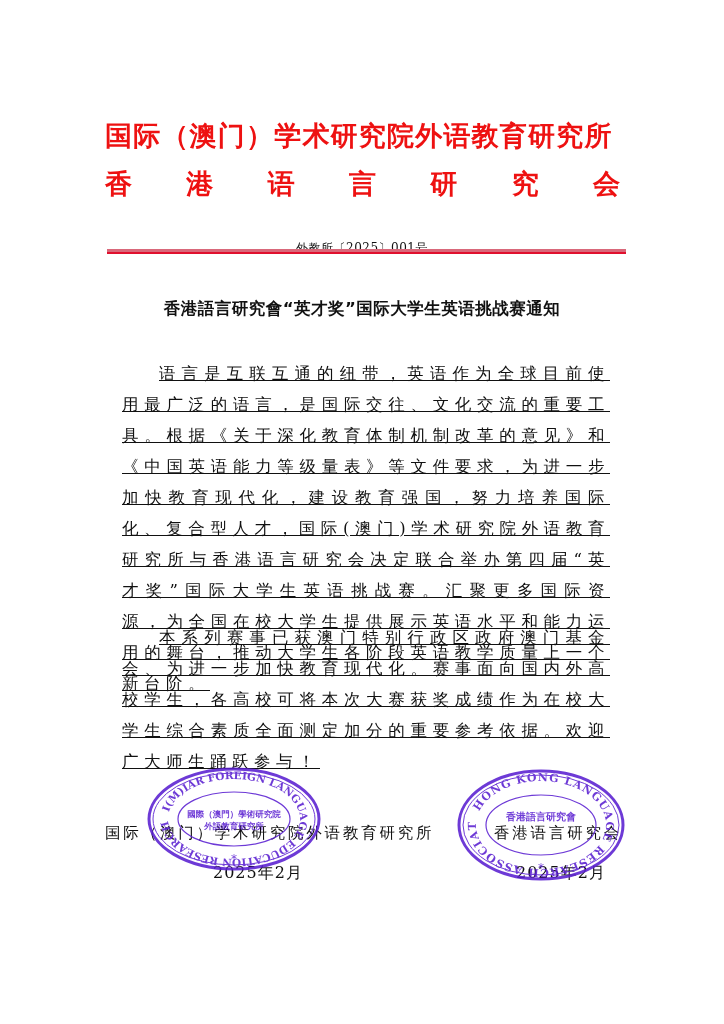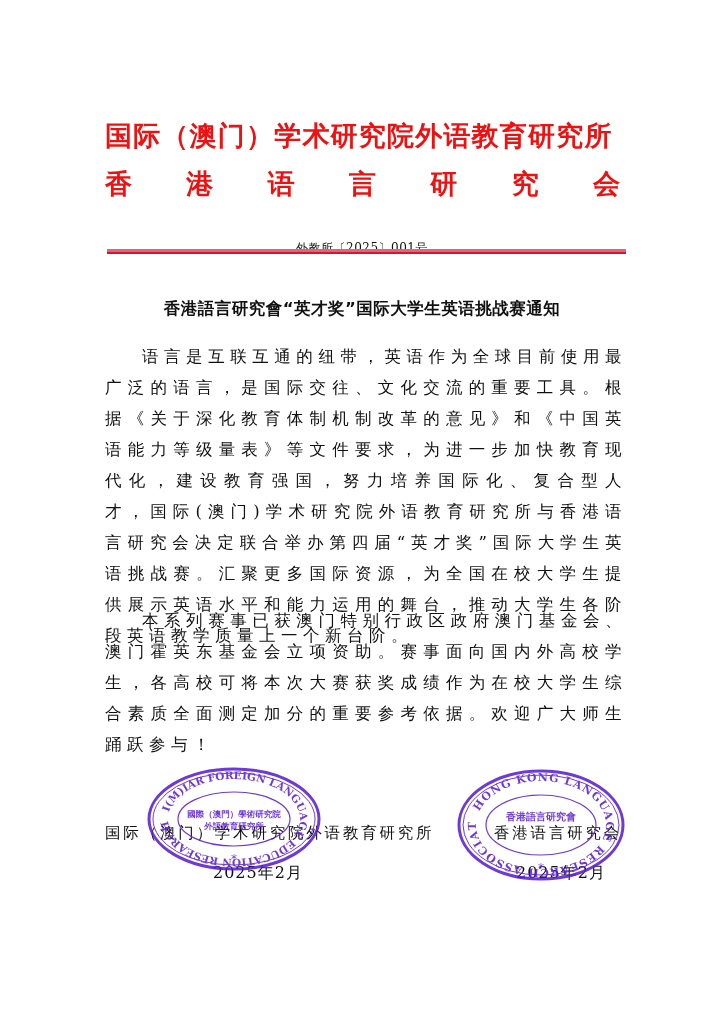--- a/index.html
+++ b/index.html
@@ -13,21 +13,21 @@
             font-weight: bold; display: flex; justify-content: space-between;
             font-family: "DejaVu Sans", sans-serif; }
     .docno { left: 0; top: 240px; width: 724px; text-align: center; font-size: 12px;
              letter-spacing: 0.5px; }
     .rule-top { left: 107px; top: 249px; width: 519px; height: 3px; background: #d9687a; }
     .rule-bot { left: 107px; top: 252px; width: 519px; height: 2px; background: #e0102e; }
     .title { left: 0; top: 298px; width: 724px; text-align: center; font-size: 16.5px;
              font-weight: bold; letter-spacing: 0.5px; font-family: "DejaVu Sans", sans-serif; }
     .body { left: 105px; width: 522px; font-size: 16.5px; line-height: 31px;
             letter-spacing: 5.5px; }
-    .body p { margin: 0; text-indent: 37px; text-align: justify; }
+    .body p { margin: 17px; text-indent: 37px; text-align: justify; text-decoration: underline; }
     .p1 { top: 341px; }
     .p2 { top: 605px; }
     .sign { font-size: 15.5px; letter-spacing: 2.8px; white-space: nowrap; }
     .sign-left { left: 105px; top: 823px; }
     .sign-right { left: 494px; top: 823px; }
     .date { font-size: 16px; letter-spacing: 1px; white-space: nowrap; }
     .date-left { left: 213px; top: 863px; }
     .date-right { left: 516px; top: 863px; }
     .stamp { opacity: 0.88; }
   </style>
@@ -47,21 +47,21 @@
 <div class="abs docno">外教所〔2025〕001号</div>
 <div class="abs rule-top"></div>
 <div class="abs rule-bot"></div>
 
 <div class="abs title">香港語言研究會“英才奖”国际大学生英语挑战赛通知</div>
 
 <div class="abs body p1">
   <p>语言是互联互通的纽带，英语作为全球目前使用最广泛的语言，是国际交往、文化交流的重要工具。根据《关于深化教育体制机制改革的意见》和《中国英语能力等级量表》等文件要求，为进一步加快教育现代化，建设教育强国，努力培养国际化、复合型人才，国际(澳门)学术研究院外语教育研究所与香港语言研究会决定联合举办第四届“英才奖”国际大学生英语挑战赛。汇聚更多国际资源，为全国在校大学生提供展示英语水平和能力运用的舞台，推动大学生各阶段英语教学质量上一个新台阶。</p>
 </div>
 <div class="abs body p2">
-  <p>本系列赛事已获澳门特别行政区政府澳门基金会、澳门霍英东基金会立项资助。赛事面向国内外高校学生，各高校可将本次大赛获奖成绩作为在校大学生综合素质全面测定加分的重要参考依据。欢迎广大师生踊跃参与！</p>
+  <p>本系列赛事已获澳门特别行政区政府澳门基金会、为进一步加快教育现代化。赛事面向国内外高校学生，各高校可将本次大赛获奖成绩作为在校大学生综合素质全面测定加分的重要参考依据。欢迎广大师生踊跃参与！</p>
 </div>
 
 <div class="abs sign sign-left">国际（澳门）学术研究院外语教育研究所</div>
 <div class="abs sign sign-right">香港语言研究会</div>
 <div class="abs date date-left">2025年2月</div>
 <div class="abs date date-right">2025年2月</div>
 
 <svg class="abs stamp" style="left:146px; top:766px;" width="176" height="106" viewBox="0 0 176 106">
   <defs>
     <path id="lpath" d="M 22 53 A 66 40 0 1 1 154 53 A 66 40 0 1 1 22 53"></path>

